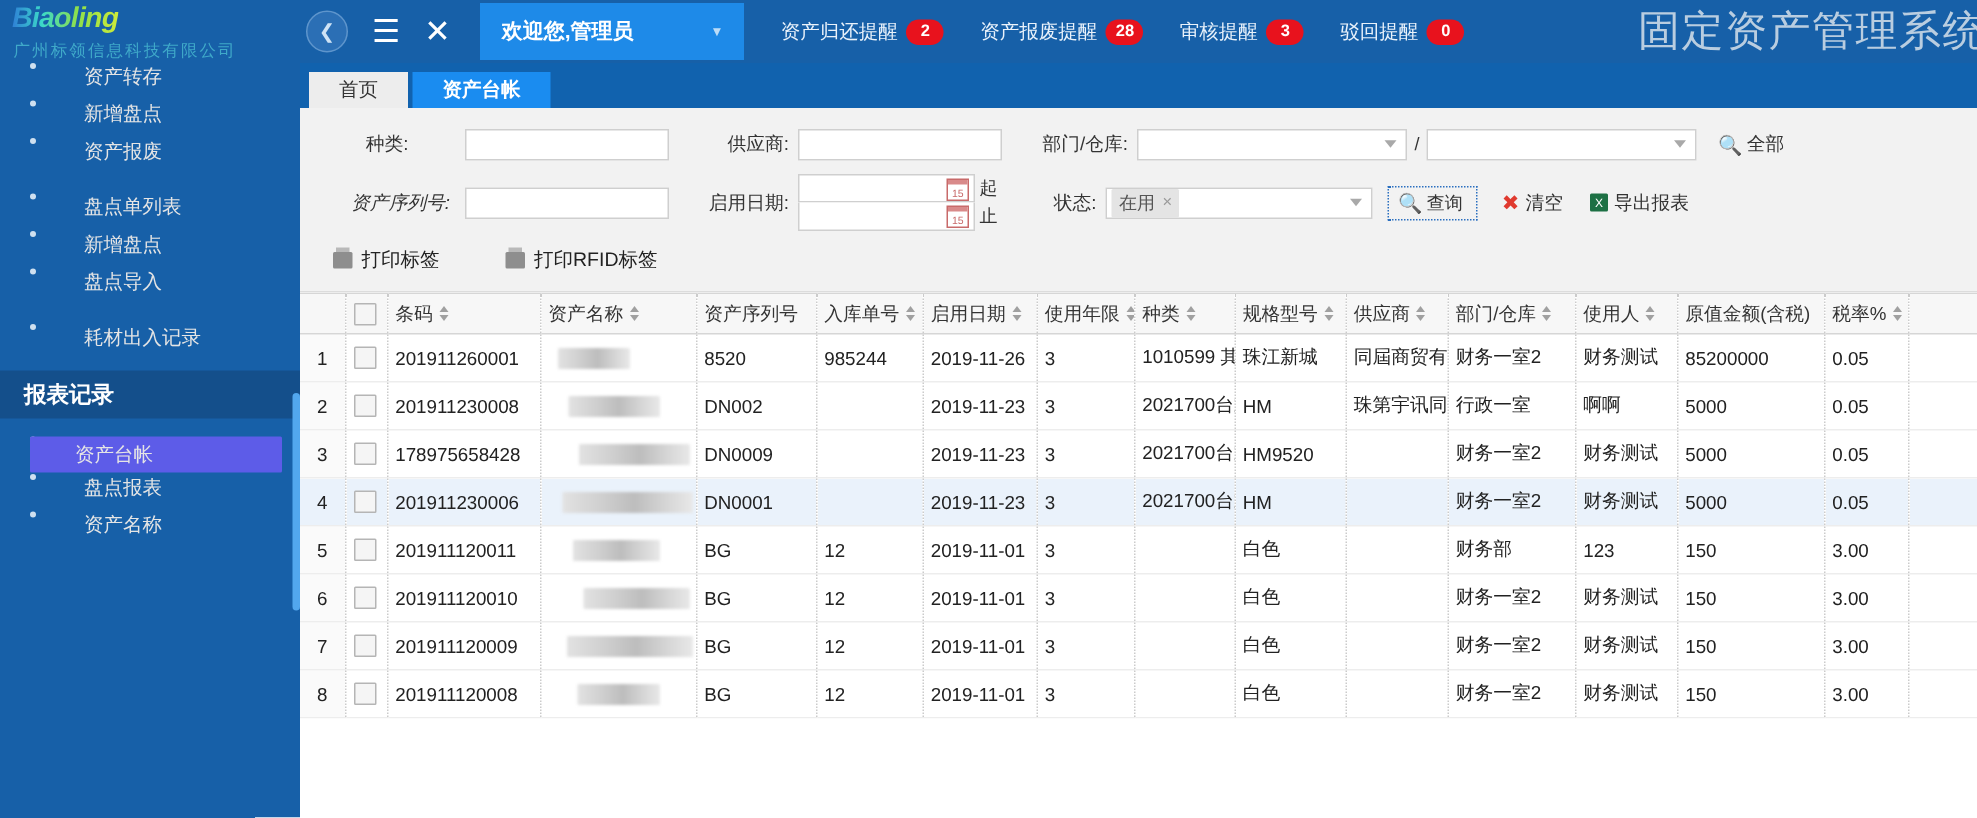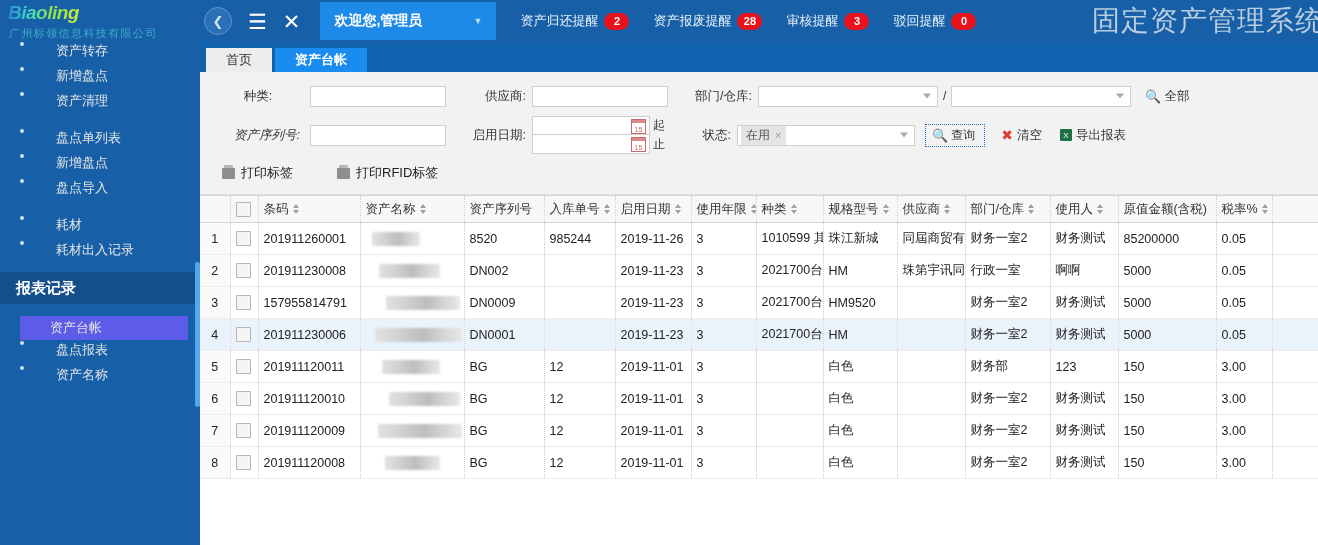--- a/index.html
+++ b/index.html
@@ -263,40 +263,36 @@
         <div class="side-sub">
           <span class="dot"></span>
           <span class="lbl">资产转存</span>
         </div>
         <div class="side-sub">
           <span class="dot"></span>
           <span class="lbl">新增盘点</span>
         </div>
         <div class="side-sub">
           <span class="dot"></span>
-          <span class="lbl">资产清理</span>
+          <span class="lbl">资产报废</span>
         </div>
         <div class="side-gap"></div>
         <div class="side-sub">
           <span class="dot"></span>
           <span class="lbl">盘点单列表</span>
         </div>
         <div class="side-sub">
           <span class="dot"></span>
           <span class="lbl">新增盘点</span>
         </div>
         <div class="side-sub">
           <span class="dot"></span>
           <span class="lbl">盘点导入</span>
         </div>
         <div class="side-gap"></div>
-        <div class="side-sub">
-          <span class="dot"></span>
-          <span class="lbl">耗材</span>
-        </div>
         <div class="side-sub">
           <span class="dot"></span>
           <span class="lbl">耗材出入记录</span>
         </div>
         <div class="side-group">报表记录</div>
         <div class="side-gap"></div>
         <div class="side-sub active">
           <span class="dot"></span>
           <span class="lbl-wrap" style="margin-left: -36px;"><span class="lbl">资产台帐</span></span>
         </div>
@@ -570,21 +566,21 @@
               <td>珠第宇讯同销</td>
               <td>行政一室</td>
               <td>啊啊</td>
               <td>5000</td>
               <td>0.05</td>
               <td></td>
             </tr>
             <tr>
               <td class="idx">3</td>
               <td><span class="cbx"></span></td>
-              <td>157955814791</td>
+              <td>178975658428</td>
               <td><span class="blurname" style="width: 74px; margin-left: 20px;"></span></td>
               <td>DN0009</td>
               <td></td>
               <td>2019-11-23</td>
               <td>3</td>
               <td>2021700台式</td>
               <td>HM9520</td>
               <td></td>
               <td>财务一室2</td>
               <td>财务测试</td>

